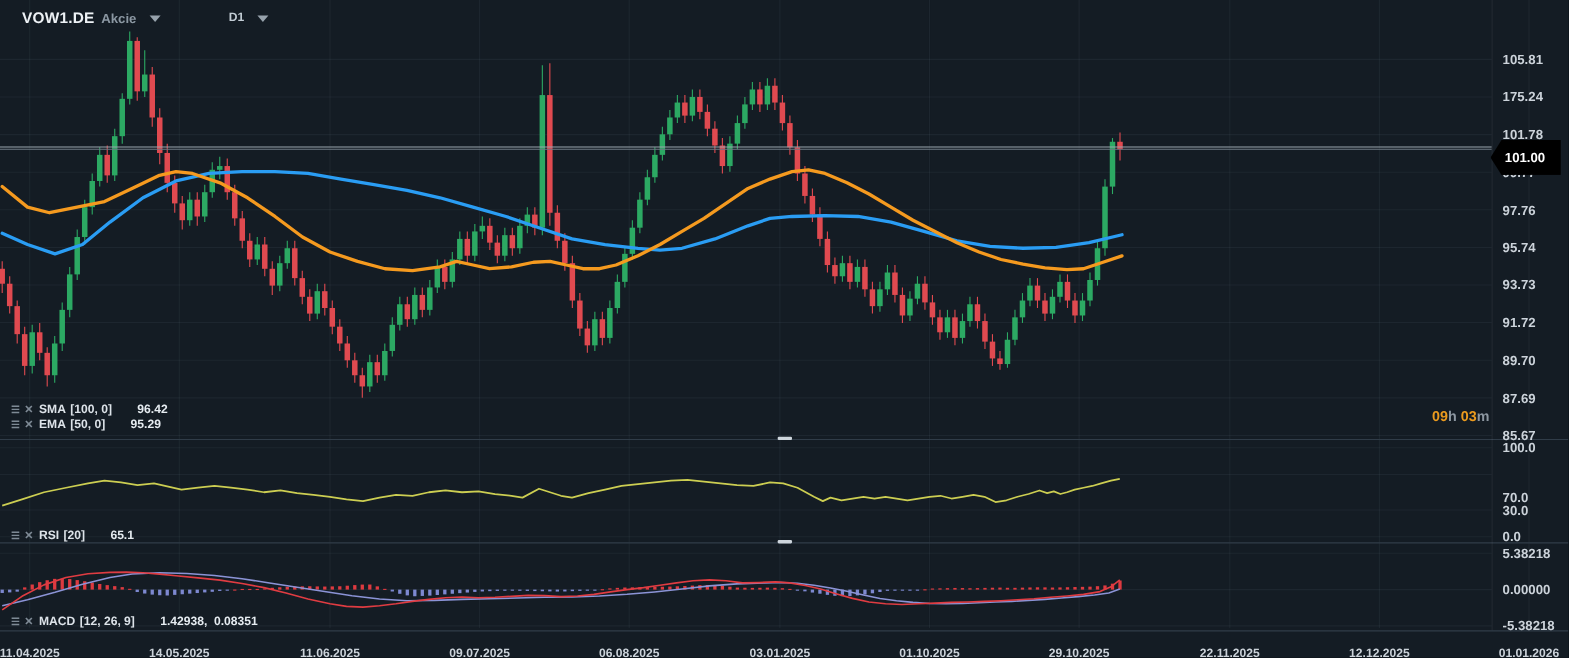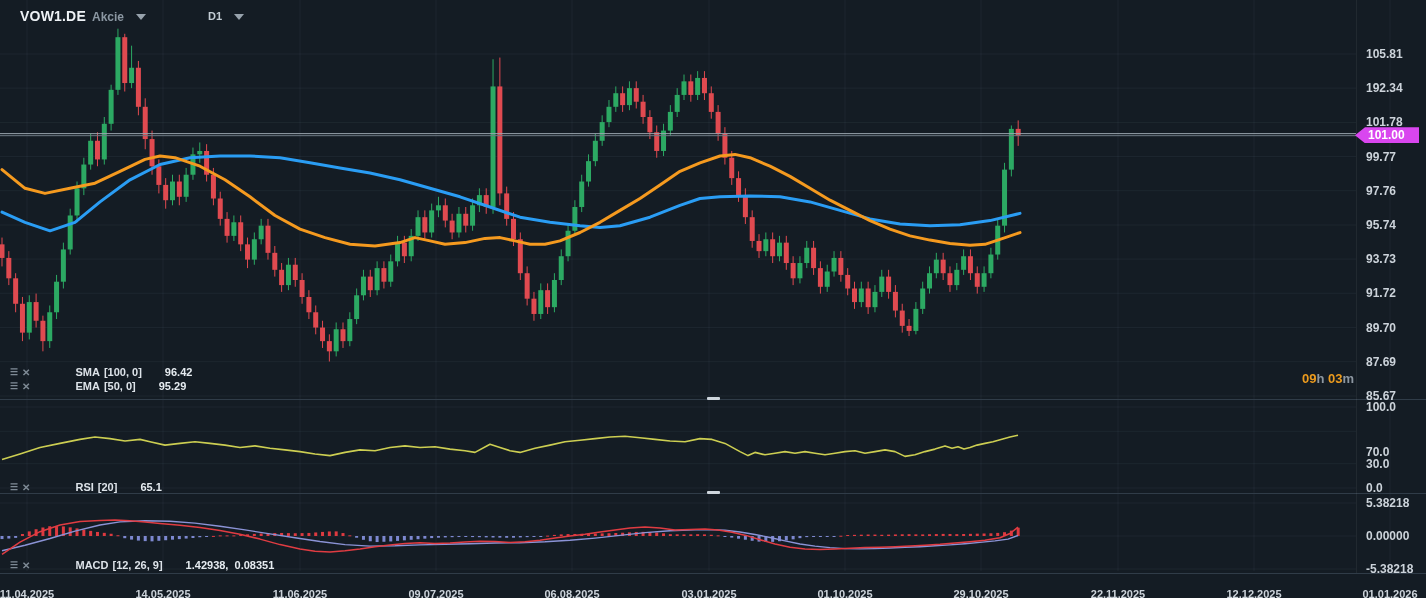--- a/index.html
+++ b/index.html
@@ -18,33 +18,33 @@
   .itype  { color:#8b97a2; font-size:12px; font-weight:700; margin-left:6px; margin-top:2px; }
   .chev   { width:0; height:0; border-left:5px solid transparent; border-right:5px solid transparent;
             border-top:6px solid #97a2ac; margin-left:12px; margin-top:2px; cursor:pointer; }
   .tf     { color:#c3cdd5; font-size:11px; font-weight:700; margin-left:62px; cursor:pointer; }
 
   
   .ind-row { position:absolute; display:flex; align-items:center; z-index:25;
              color:#dde3e9; font-size:11px; font-weight:700; white-space:pre; }
   .ind-icon { color:#7e8a95; font-size:9px; line-height:10px; margin-right:4px; cursor:pointer; }
   .ind-x    { color:#7e8a95; font-size:10px; font-weight:700; margin-right:5px; cursor:pointer; }
-  .ind-name { margin-right:4px;margin-left:40px; }
+  .ind-name { margin-right:4px; }
   .ind-params { margin-right:23px; }
   .ind-value { color:#e6ecf1; }
 
   
   .tick-label { position:absolute; left:1366px; color:#ccd3da; font-size:12px; font-weight:700; z-index:10; }
   
   .date-label { position:absolute; top:588px; transform:translateX(-50%);
                 color:#ccd3da; font-size:11px; font-weight:700; z-index:10; white-space:nowrap; }
 
   
-  #price-tag { position:absolute; left:1355px; top:127px; width:64px; height:16px;
-               background:#d946ef; z-index:20; display:flex; align-items:center;
+  #price-tag { position:absolute; left:1355px; top:127px; width:64px; height:32px;
+               background:#000000; z-index:20; display:flex; align-items:center;
                clip-path:polygon(0 50%, 10px 0, 100% 0, 100% 100%, 10px 100%); }
   #price-tag span { color:#ffffff; font-size:12px; font-weight:700; margin-left:13px; }
 
   
   #countdown { position:absolute; top:371px; right:72px; z-index:20;
                font-size:13px; font-weight:700; white-space:pre; }
   #countdown .num { color:#ec9b1e; }
   #countdown .unit { color:#8d97a1; }
 
   
@@ -596,21 +596,21 @@
   </div>
 
   <div id="countdown"><span class="num">09</span><span class="unit">h</span><span class="unit"> </span><span class="num">03</span><span class="unit">m</span></div>
 
   <div id="price-tag" style="top: 127.174px;">
     <span>101.00</span>
   </div>
 
   <div id="price-axis">
       <div class="tick-label" style="top: 47px;">105.81</div>
-      <div class="tick-label" style="top: 81.1298px;">192.34</div>
+      <div class="tick-label" style="top: 81.1298px;">175.24</div>
       <div class="tick-label" style="top: 115.429px;">101.78</div>
       <div class="tick-label" style="top: 149.559px;">99.77</div>
       <div class="tick-label" style="top: 183.689px;">97.76</div>
       <div class="tick-label" style="top: 217.989px;">95.74</div>
       <div class="tick-label" style="top: 252.118px;">93.73</div>
       <div class="tick-label" style="top: 286.248px;">91.72</div>
       <div class="tick-label" style="top: 320.548px;">89.70</div>
       <div class="tick-label" style="top: 354.678px; text-align: right;">87.69</div>
       <div class="tick-label" style="top: 388.977px;">85.67</div>
       <div class="tick-label" style="top: 400px;">100.0</div>

